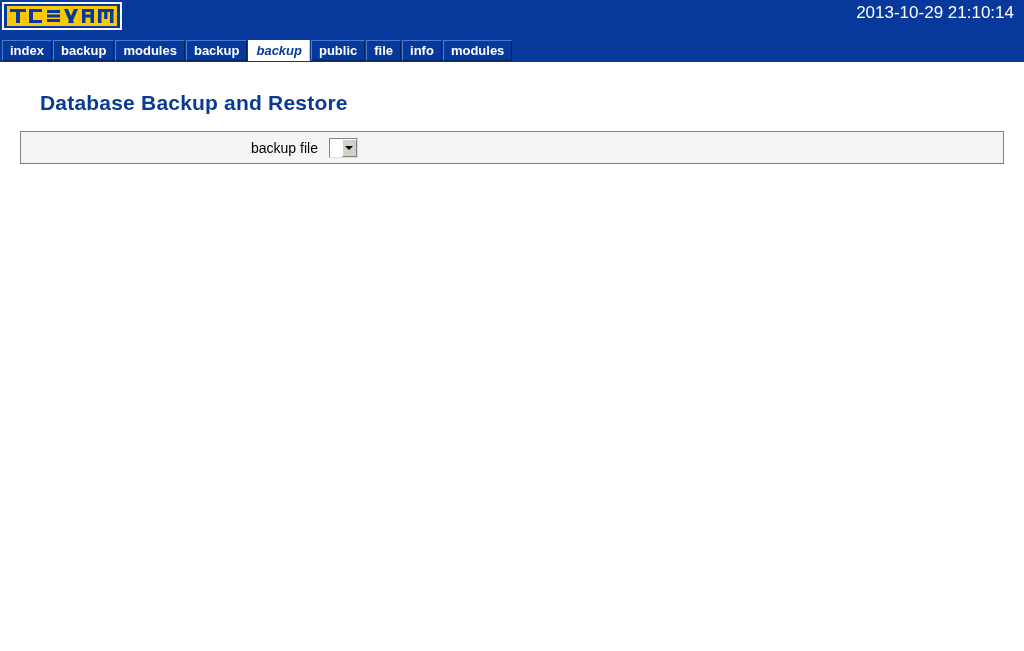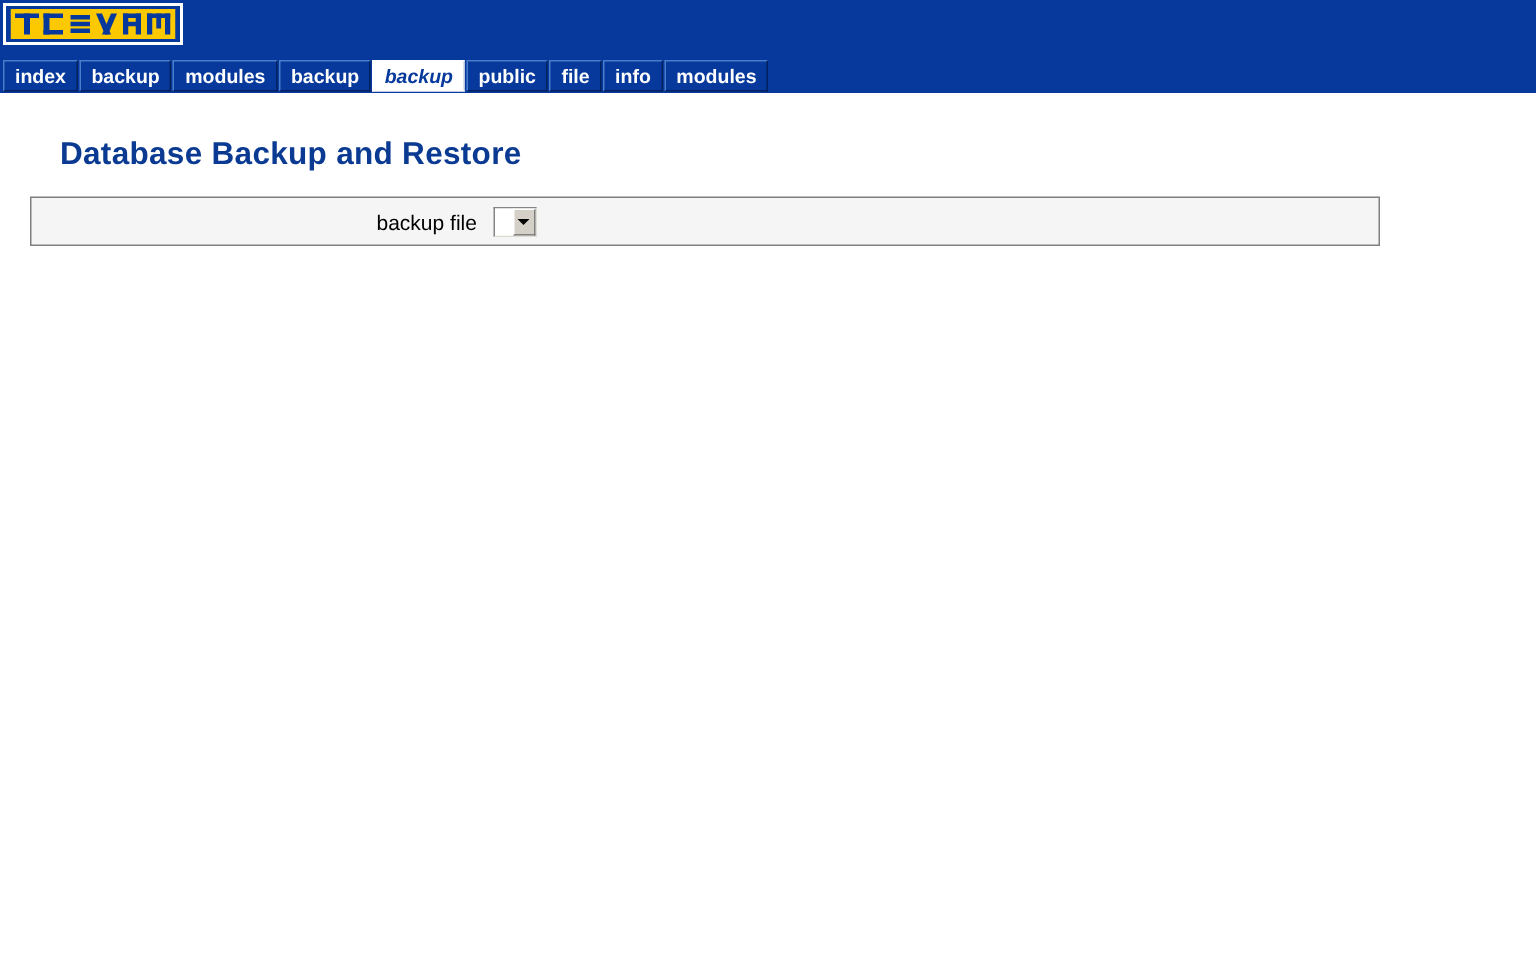--- a/index.html
+++ b/index.html
@@ -106,21 +106,21 @@
     font-size: 21px;
     font-weight: bold;
     color: #0A3A91;
     font-family: "Liberation Sans", sans-serif;
     letter-spacing: 0.2px;
   }
 
   
   #backup-panel {
     margin: 12px 20px 0 20px;
-    width: 900px;
+    width: 984px;
     height: 33px;
     background: #f5f5f5;
     border: 1px solid #808080;
     box-sizing: border-box;
     display: flex;
   }
   .form-row {
     display: flex;
     align-items: center;
     margin-left: 230px;
@@ -204,20 +204,21 @@
         <rect x="75" y="8.5" width="12" height="3"></rect>
 
         <rect x="91" y="3" width="3.5" height="14"></rect>
         <rect x="103" y="3" width="3.5" height="14"></rect>
         <rect x="97.2" y="3" width="3.2" height="10"></rect>
         <rect x="91" y="3" width="15.5" height="3"></rect>
       </g>
     </svg>
   </a>
 
+  <div id="datetime">2013-10-29 21:10:14</div>
 
   <div id="nav">
     <a class="tab" href="#">index</a>
     <a class="tab" href="#">backup</a>
     <a class="tab" href="#">modules</a>
     <a class="tab" href="#">backup</a>
     <a class="tab active" href="#">backup</a>
     <a class="tab" href="#">public</a>
     <a class="tab" href="#">file</a>
     <a class="tab" href="#">info</a>

